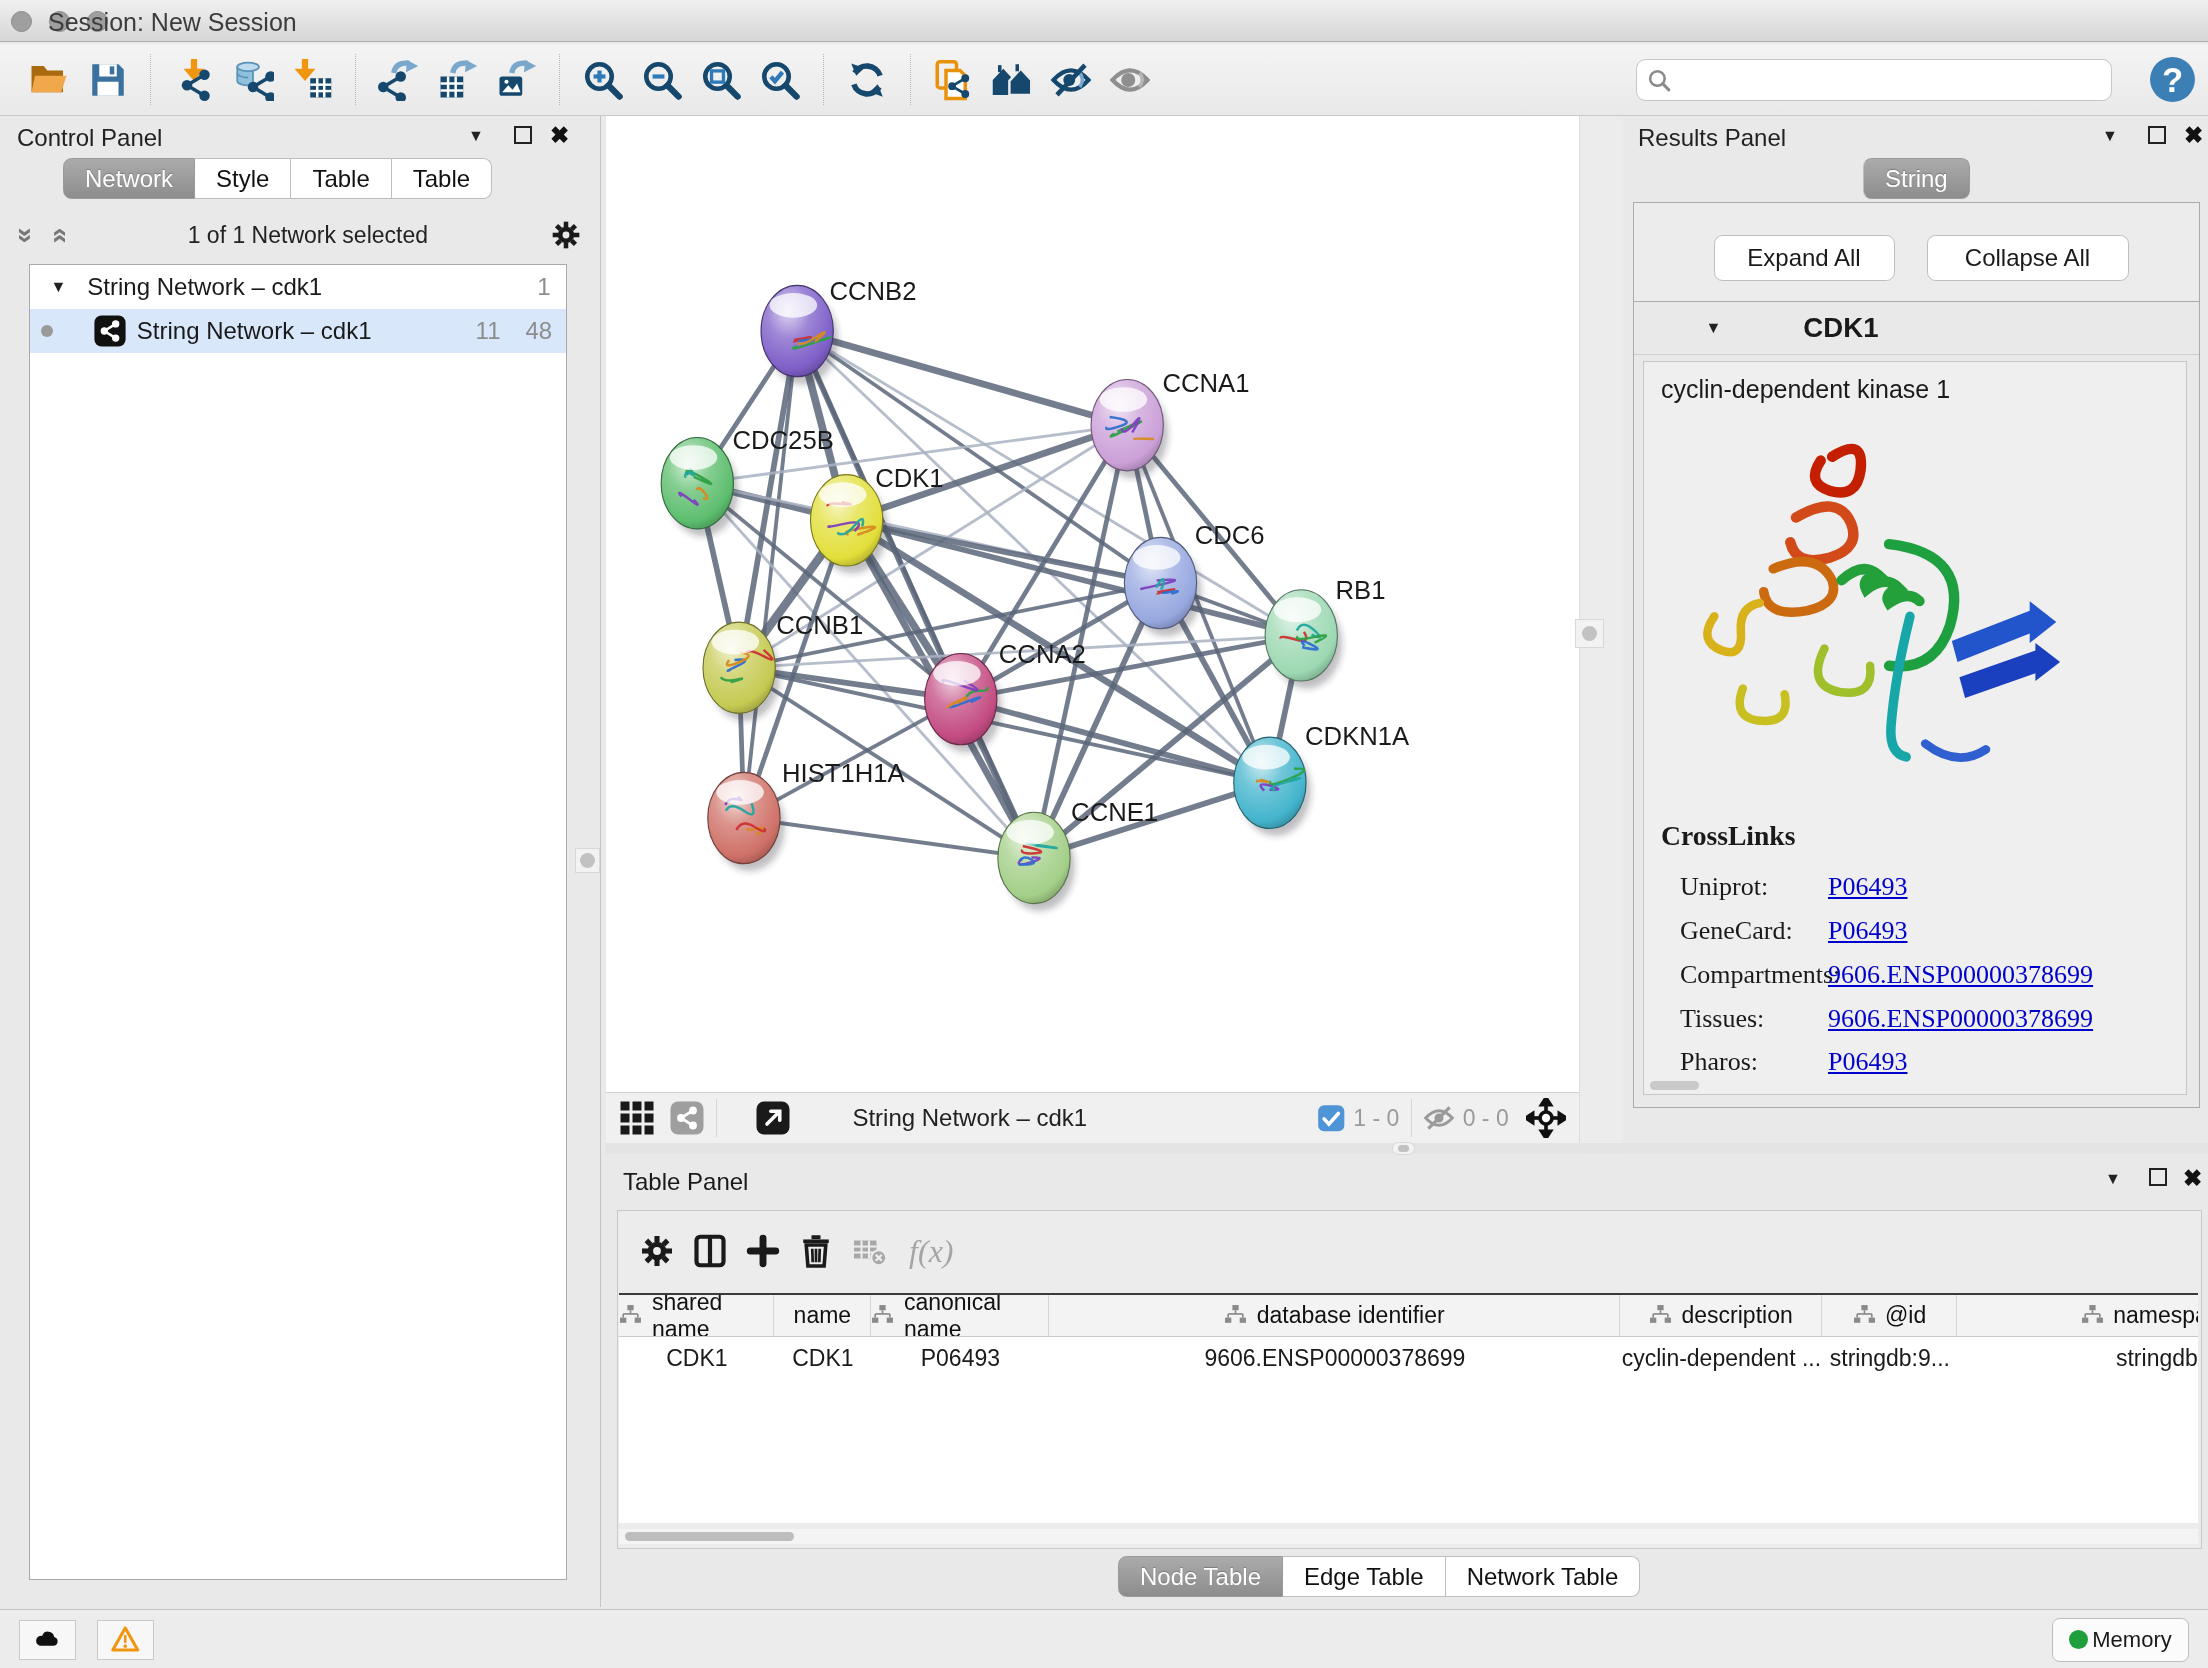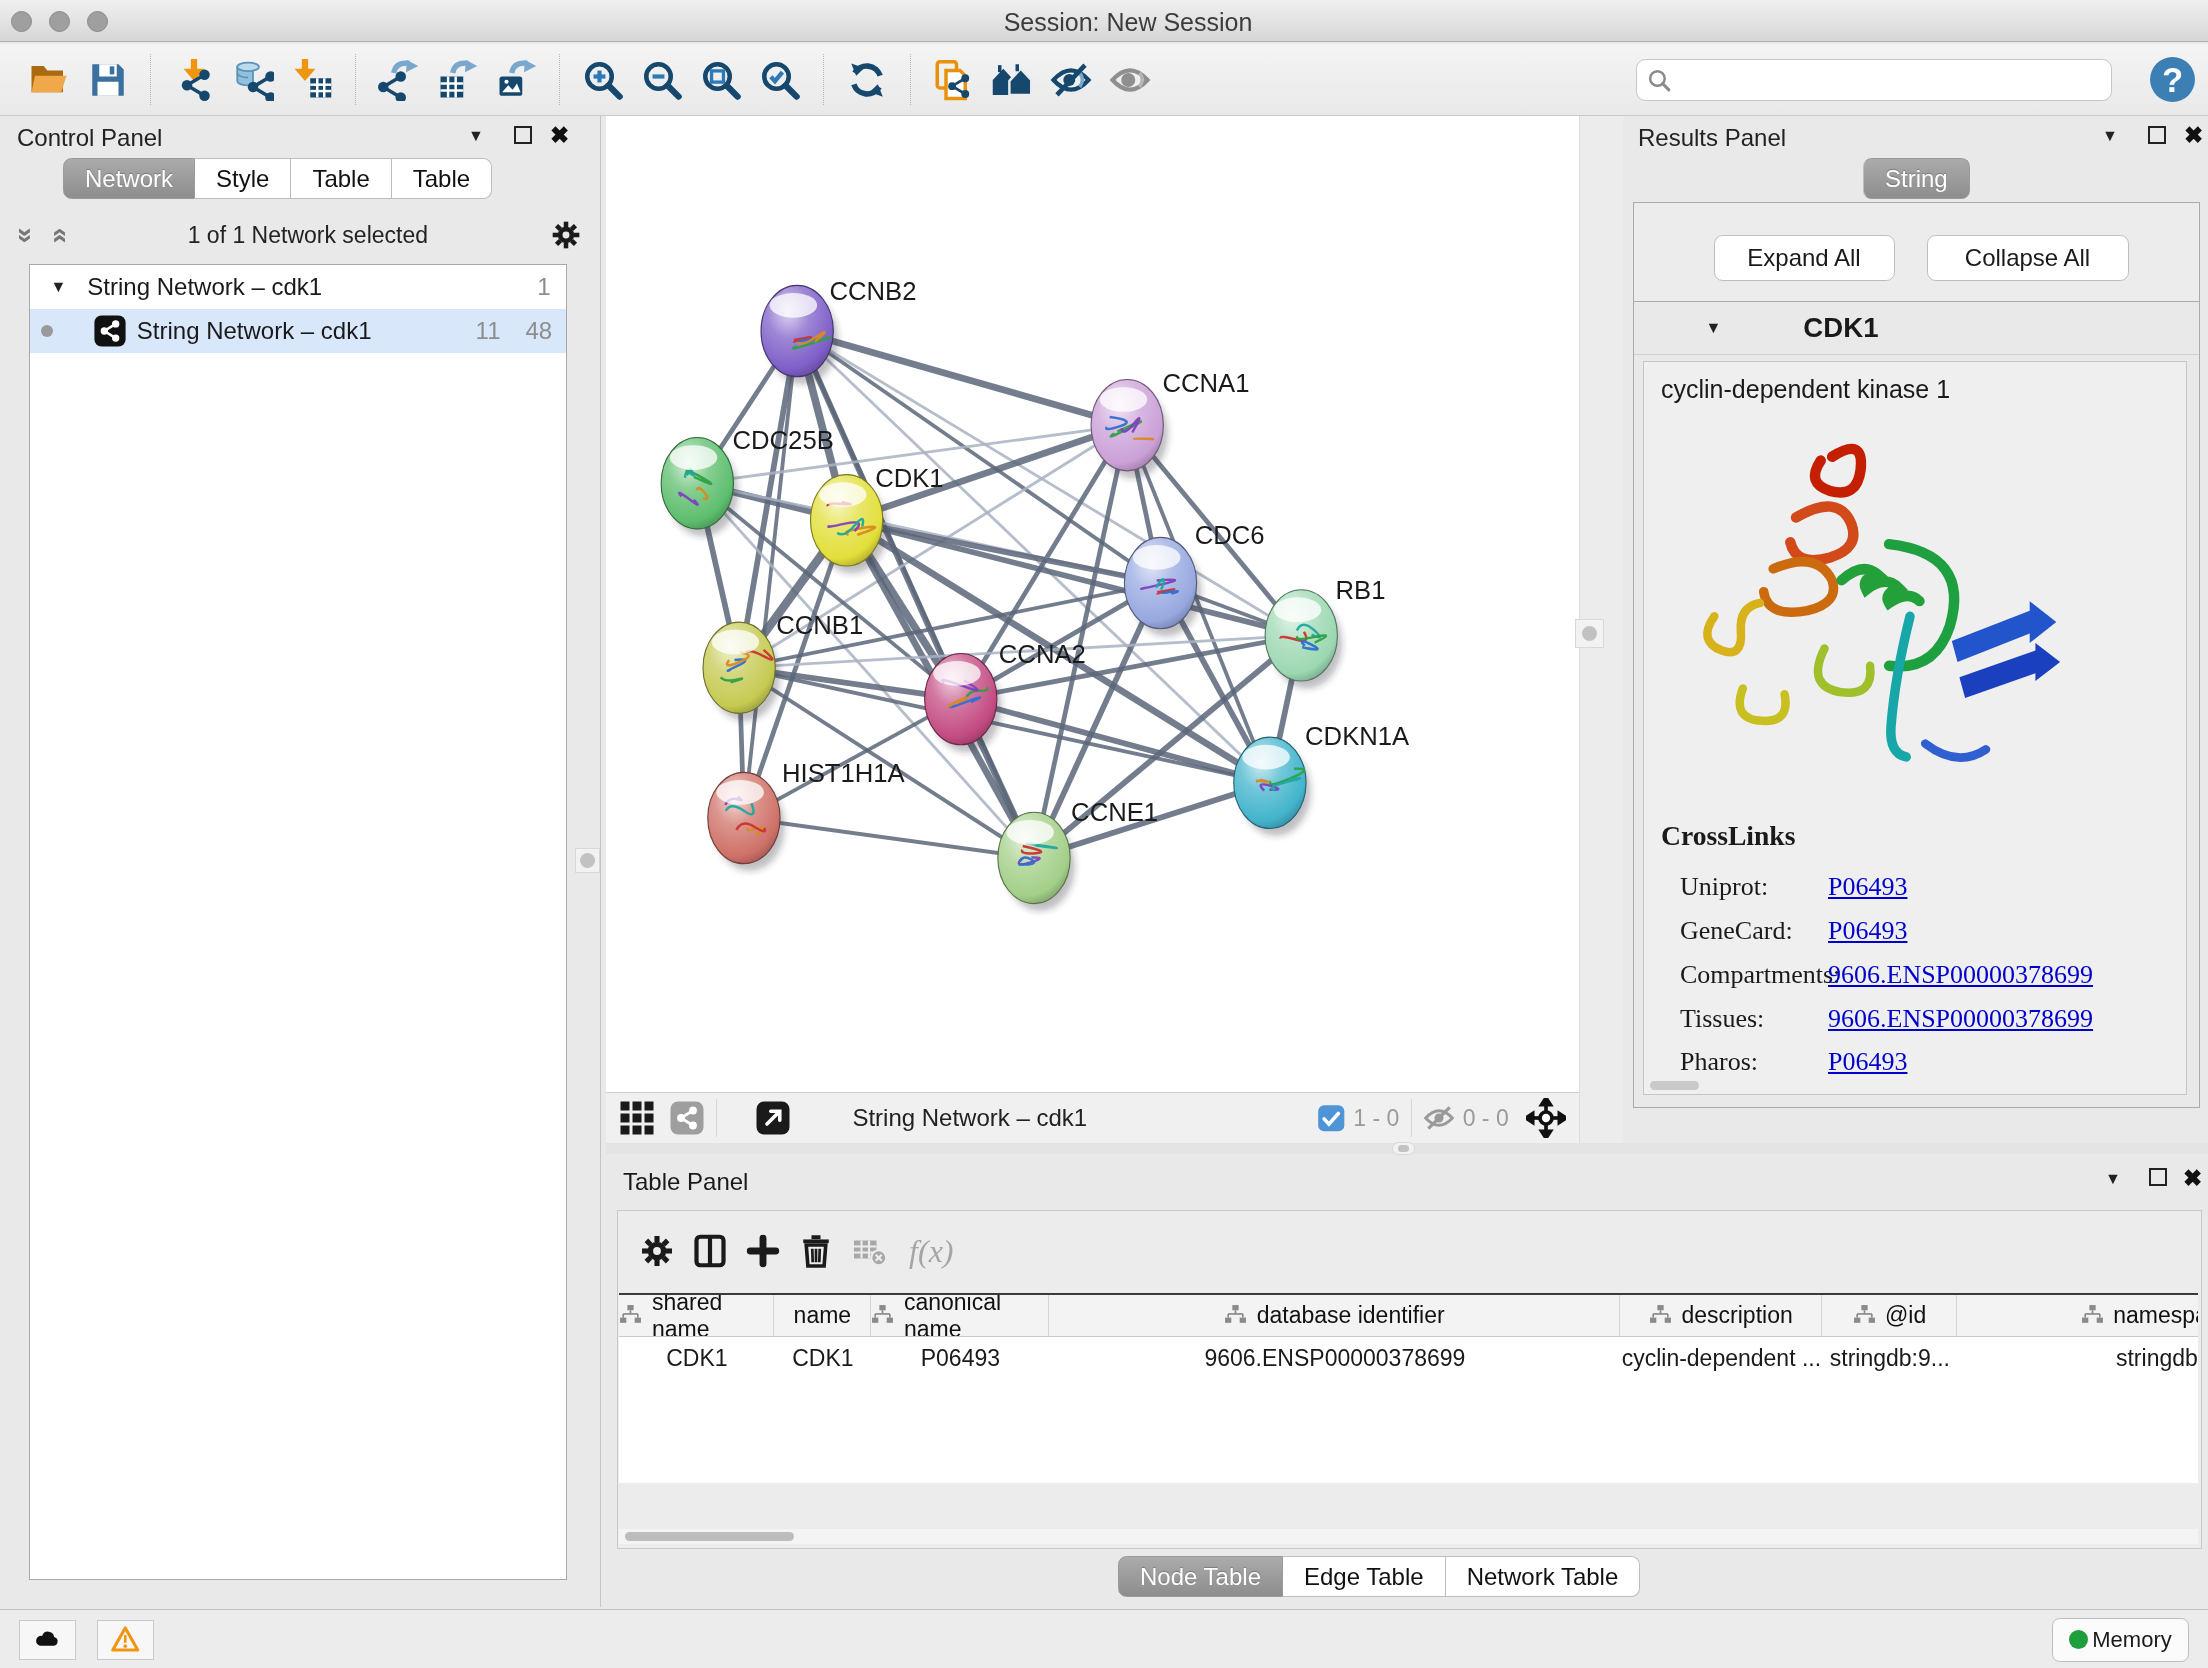--- a/index.html
+++ b/index.html
@@ -5,21 +5,21 @@
   * { margin:0; padding:0; box-sizing:border-box; }
   html,body { width:2208px; height:1668px; overflow:hidden; background:#e9e9e9;
     font-family:"Liberation Sans", sans-serif; color:#1a1a1a; }
   #window { position:relative; width:2208px; height:1668px; }
 
   
   #titlebar { position:absolute; left:0; top:0; width:2208px; height:42px;
     background:linear-gradient(#f0f0f0,#d6d6d6); border-bottom:1.9px solid #b0b0b0; }
   .tl { position:absolute; top:10.5px; width:21px; height:21px; border-radius:50%;
     background:#9f9f9f; border:1px solid #8a8a8a; }
-  #win-title { position:absolute; left:0; right:0; top:7.6px; text-align:center;
+  #win-title { position:absolute; left:0; right:0; top:7.6px; text-align:left;
     font-size:25px; color:#3c3c3c;padding-left:48px; }
 
   
   #toolbar { position:absolute; left:0; top:44px; width:2208px; height:72px;
     background:linear-gradient(#f4f4f4,#e9e9e9); border-bottom:1.9px solid #c9c9c9;
     display:flex; align-items:center; padding-left:19px; }
   .tbtn { width:59px; height:55px; display:flex; align-items:center; justify-content:center; flex:0 0 auto; }
   .tbtn svg { width:42px; height:42px; }
   .tsep { flex:0 0 auto; height:51px; border-left:1.9px dotted #b5b5b5; margin:0 13.3px; }
   #search-wrap { position:absolute; left:1636px; top:15px; width:476px; height:42px;
@@ -98,21 +98,21 @@
 
   
   #hsplit { position:absolute; left:606px; top:1143px; width:1603px; height:11.4px; background:#e4e4e4; }
   #table-panel { position:absolute; left:606px; top:1155px; width:1603px; height:453px; background:#e9e9e9; }
   #tp-head { position:absolute; left:17px; top:13.3px; font-size:24px; }
   #tp-box { position:absolute; left:10.5px; top:55px; width:1585px; height:339px; background:#ececec; border:1px solid #c9c9c9; }
   #tp-toolbar { position:absolute; left:13.3px; top:9.5px; height:61px; display:flex; align-items:center; }
   #tp-toolbar .tbtn { width:53px; height:53px; }
   #tp-toolbar .tbtn svg { width:36px; height:36px; }
   #fx { font-family:"Liberation Serif", serif; font-style:italic; font-size:32px; color:#a5a5a5; margin-left:13.3px; }
-  #tbl { position:absolute; left:1.9px; top:82px; width:1579px; height:190px; background:#fff;
+  #tbl { position:absolute; left:1.9px; top:82px; width:1579px; height:230px; background:#fff;
     border-top:2.9px solid #3a3a3a; overflow:hidden; }
   #tbl-head { display:flex; height:42px; background:#f3f3f3; border-bottom:1.9px solid #c9c9c9; }
   .th { display:flex; align-items:center; justify-content:center; font-size:23px; color:#111;
     border-right:1.9px solid #d5d5d5; flex:0 0 auto; gap:9.5px; overflow:hidden; }
   .th svg { width:23px; height:23px; flex:0 0 auto; }
   #tbl-row { display:flex; height:42px; }
   .td { display:flex; align-items:center; justify-content:center; font-size:23px; flex:0 0 auto; overflow:hidden; white-space:nowrap; }
   #tbl-hscroll { position:absolute; left:1.9px; top:318px; width:1579px; height:15px; background:#f4f4f4; }
   #tbl-thumb { position:absolute; left:5.7px; top:2.9px; width:169px; height:9.5px; background:#bdbdbd; border-radius:4.8px; }
   #tp-tabs { position:absolute; left:512px; top:401px; }

